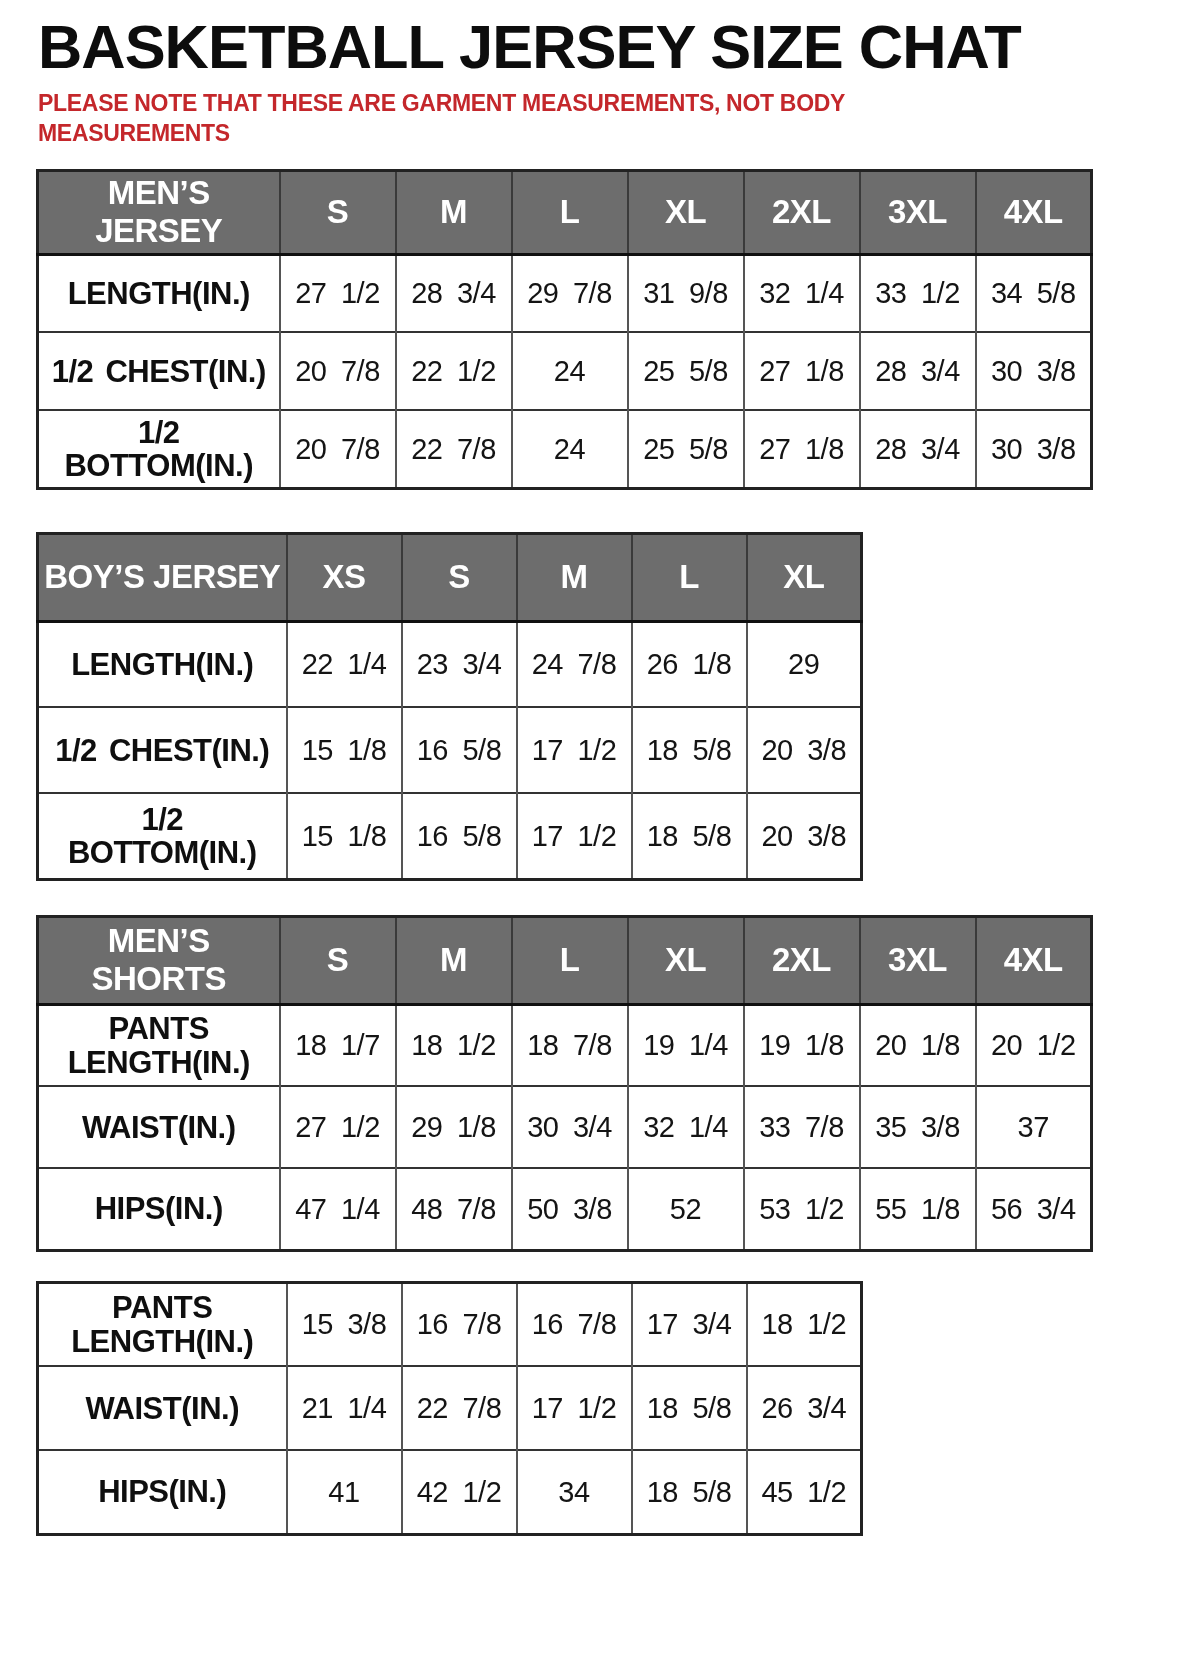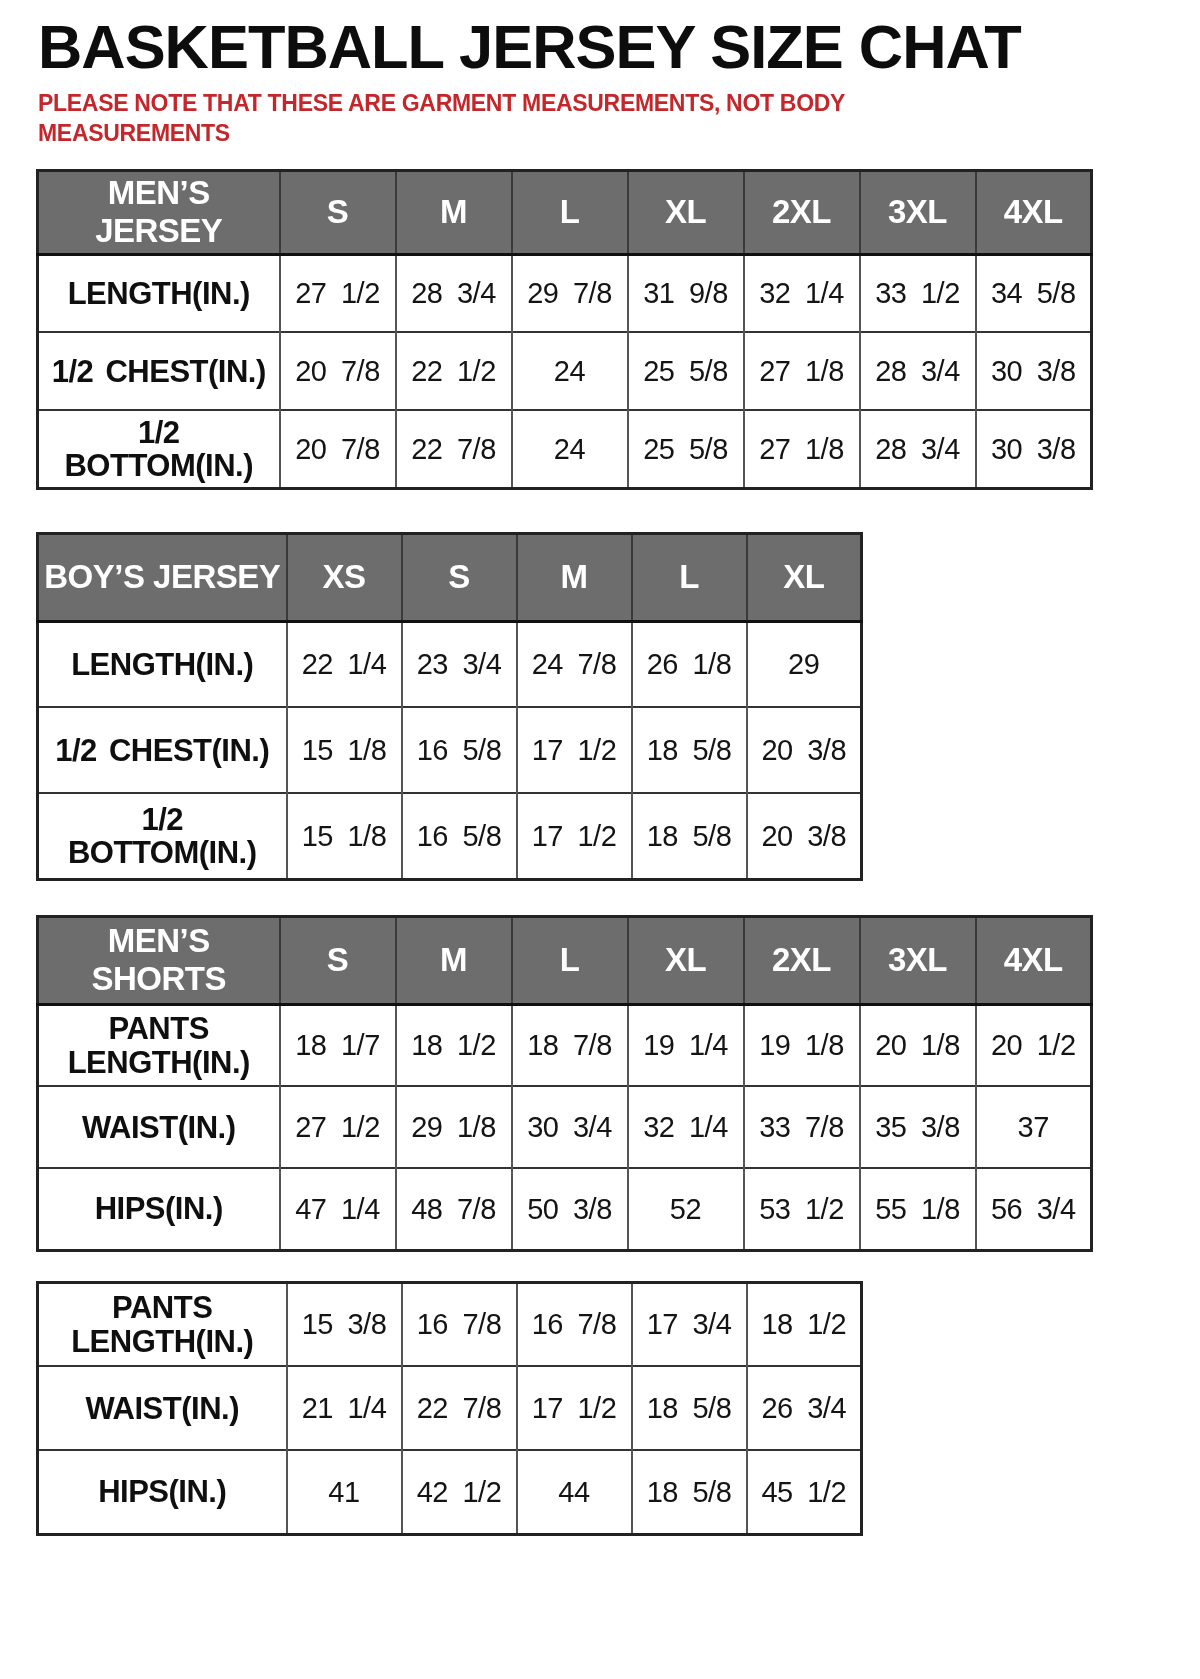--- a/index.html
+++ b/index.html
@@ -293,21 +293,21 @@
         <td class="value-cell">21 1/4</td>
         <td class="value-cell">22 7/8</td>
         <td class="value-cell">17 1/2</td>
         <td class="value-cell">18 5/8</td>
         <td class="value-cell">26 3/4</td>
       </tr>
       <tr class="data-row">
         <td class="label-cell">HIPS(IN.)</td>
         <td class="value-cell">41</td>
         <td class="value-cell">42 1/2</td>
-        <td class="value-cell">44</td>
+        <td class="value-cell">34</td>
         <td class="value-cell">18 5/8</td>
         <td class="value-cell">45 1/2</td>
       </tr>
     </tbody>
   </table>
 
 
 </div>
 
 </body></html>

